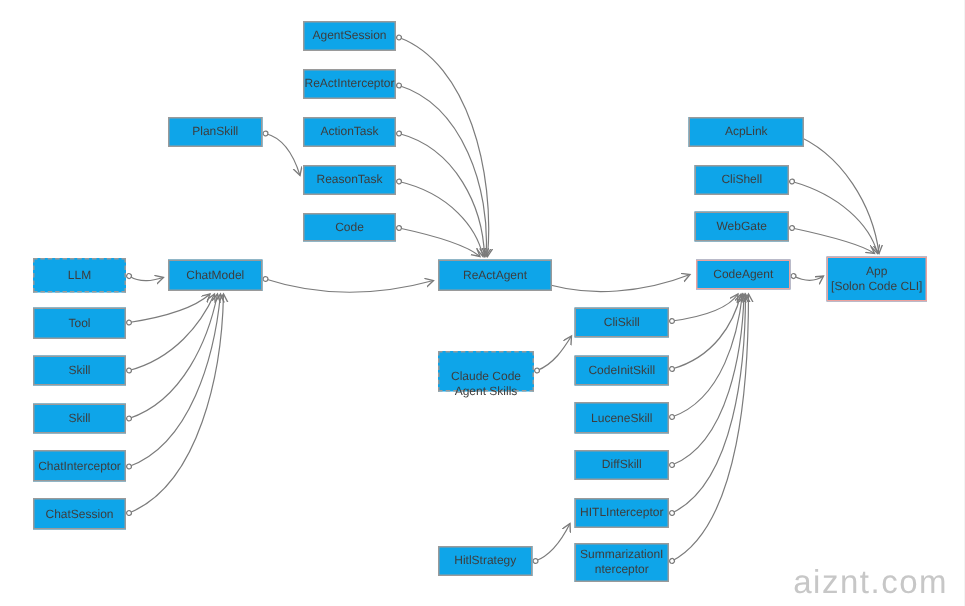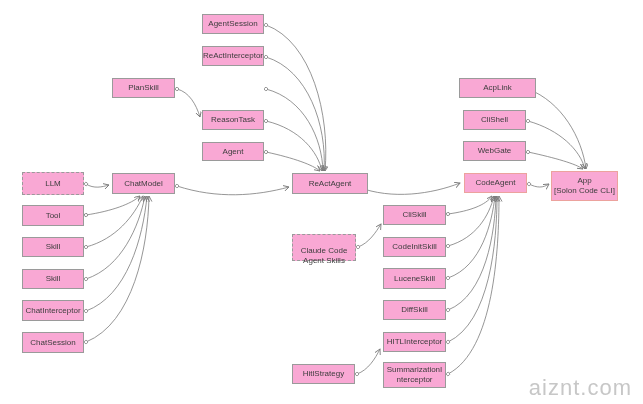--- a/index.html
+++ b/index.html
@@ -6,21 +6,21 @@
     --node-border:#9a9a9a; --node-text:#3d3d3d; --edge:#7b7b7b;
     --accent-border:#eca29d; --watermark:#c7c7c7; --bg:#ffffff;
   }
   html,body{margin:0;padding:0;background:#e9e9e9;}
   #canvas{
     position:relative;width:643px;height:404px;background:var(--bg);
     font-family:"Liberation Sans","DejaVu Sans",sans-serif;overflow:hidden;
   }
   #edges{position:absolute;left:0;top:0;width:643px;height:404px;}
   .node{
-    position:absolute;box-sizing:border-box;background:#f9a8d4;
+    position:absolute;box-sizing:border-box;background:#0ea5e9;
     border:1px solid var(--node-border);
     display:flex;flex-direction:column;align-items:center;justify-content:center;
     font-size:8px;line-height:1.2;color:var(--node-text);text-align:center;
     padding:1px 2px;
   }
   .node.dashed{border-style:dashed;}
   .node.accent{border-color:var(--accent-border);text-align:right;}
   .node .lbl{display:block;white-space:nowrap;}
   .node .lbl.wrap{white-space:normal;margin-top:16px;}
   .node .lbl.wrap-any{white-space:normal;word-break:break-all;}
@@ -98,25 +98,28 @@
   <div class="node" style="left:112px;top:173px;width:63px;height:21px">
       <span class="lbl">ChatModel</span>
     </div>
 
   <div class="node" style="left:202px;top:14px;width:62px;height:20px">
       <span class="lbl">AgentSession</span>
     </div>
   <div class="node" style="left:202px;top:46px;width:62px;height:20px">
       <span class="lbl">ReActInterceptor</span>
     </div>
+  <div class="node" style="left:202px;top:78px;width:62px;height:20px">
+      <span class="lbl">ActionTask</span>
+    </div>
   <div class="node" style="left:202px;top:110px;width:62px;height:20px">
       <span class="lbl">ReasonTask</span>
     </div>
   <div class="node" style="left:202px;top:142px;width:62px;height:19px">
-      <span class="lbl">Agent</span>
+      <span class="lbl">Code</span>
     </div>
 
   <div class="node" style="left:292px;top:173px;width:76px;height:21px">
       <span class="lbl">ReActAgent</span>
     </div>
   <div class="node dashed" style="left:292px;top:234px;width:64px;height:27px">
       <span class="lbl wrap">Claude Code Agent Skills</span>
     </div>
   <div class="node" style="left:292px;top:364px;width:63px;height:20px">
       <span class="lbl">HitlStrategy</span>

